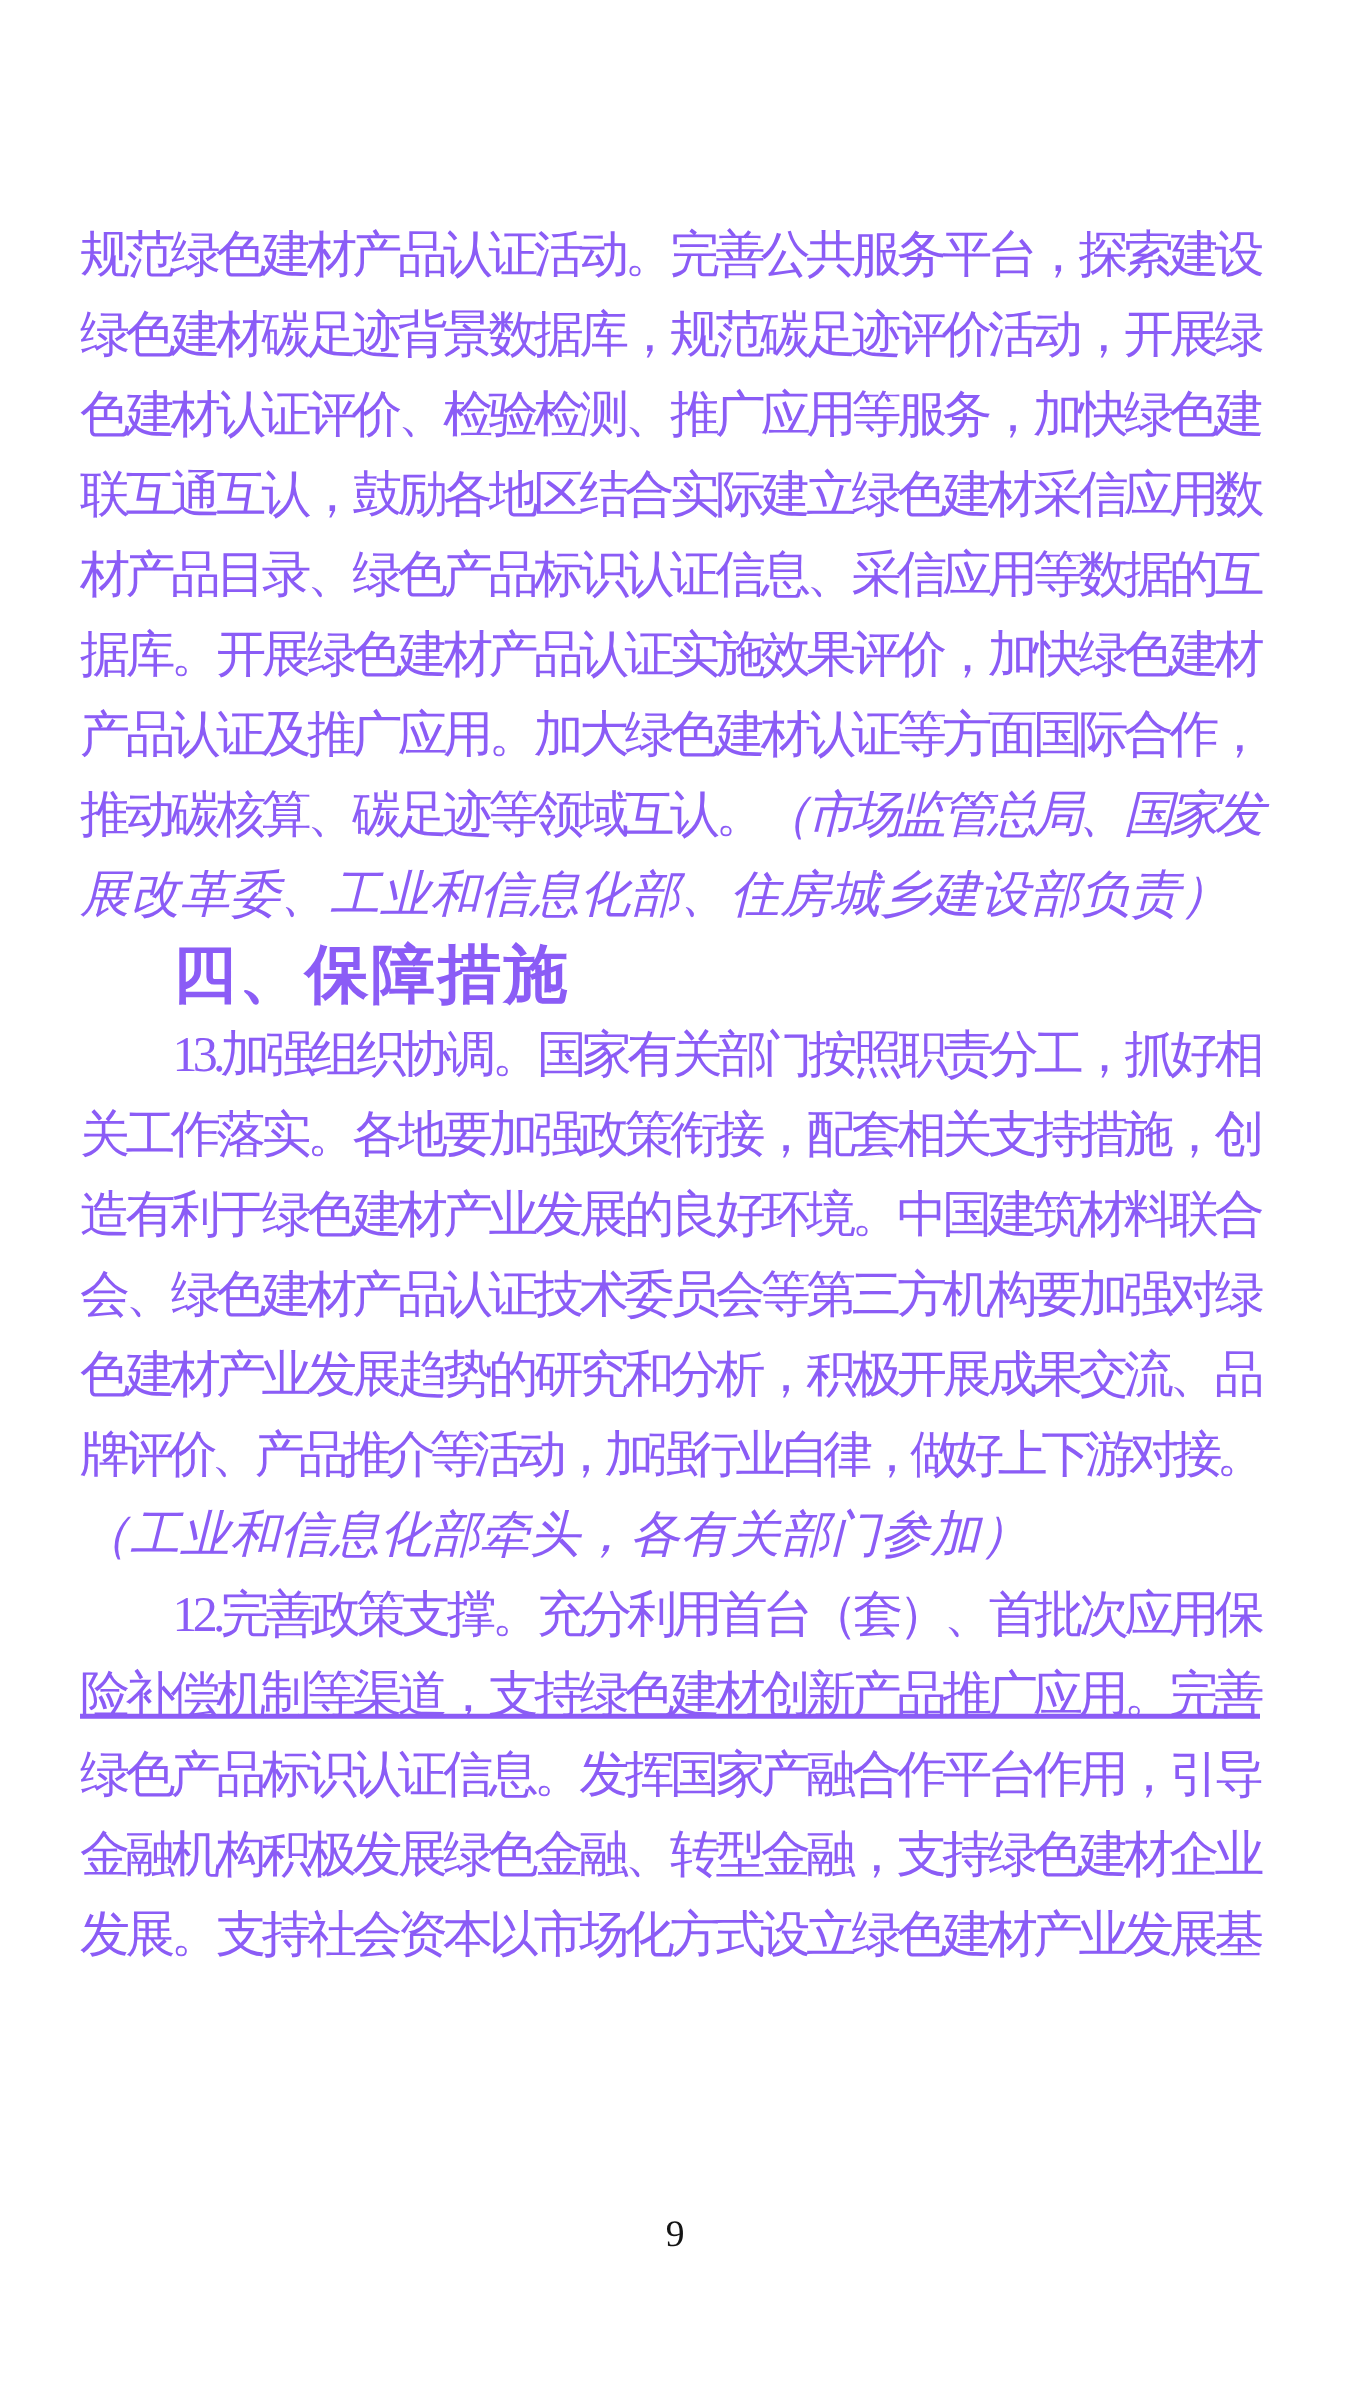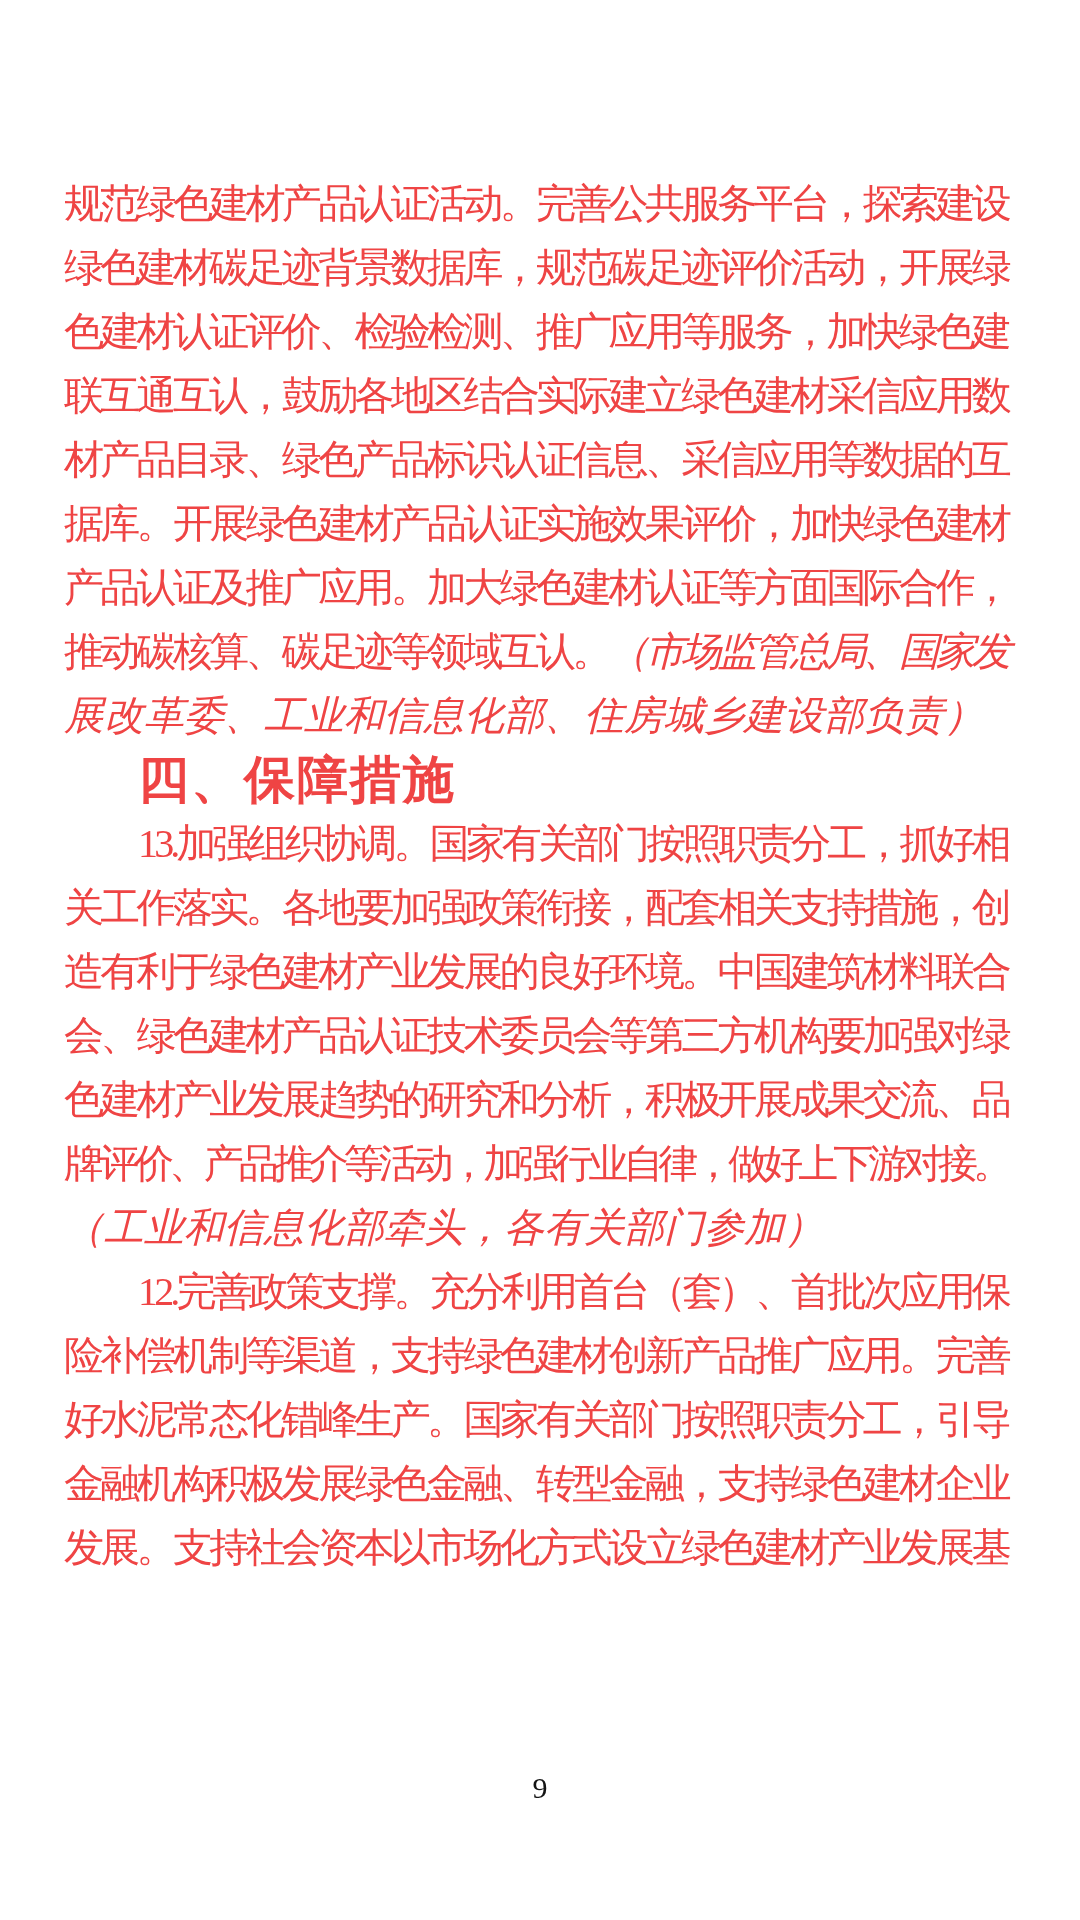--- a/index.html
+++ b/index.html
@@ -21,21 +21,21 @@
     position: absolute;
     left: 64px;
     top: 172px;
     width: 944px;
   }
   .line {
     height: 64px;
     line-height: 64px;
     font-size: 40px;
     white-space: nowrap;
-    color: #ef4444;
+    color: #8b5cf6;
     font-family: "Liberation Serif", "DejaVu Serif", serif;
   }
   .line.ind { padding-left: 74px; }
   .seg-body {
     font-family: "Liberation Serif", "DejaVu Serif", serif;
     font-style: normal;
     font-weight: normal;
   }
   .seg-kai {
     font-family: "Liberation Serif", "DejaVu Serif", serif;
@@ -76,19 +76,19 @@
       <div class="line l"><span class="seg-wrap"><span class="seg-kai">展改革委、工业和信息化部、住房城乡建设部负责）</span></span></div>
       <div class="line l ind"><span class="seg-wrap"><span class="seg-heading">四、保障措施</span></span></div>
       <div class="line j ind" style="letter-spacing: -3.84615px;"><span class="seg-wrap"><span class="seg-body">13.加强组织协调。国家有关部门按照职责分工，抓好相</span></span></div>
       <div class="line j" style="letter-spacing: -3.69231px;"><span class="seg-wrap"><span class="seg-body">关工作落实。各地要加强政策衔接，配套相关支持措施，创</span></span></div>
       <div class="line j" style="letter-spacing: -3.69231px;"><span class="seg-wrap"><span class="seg-body">造有利于绿色建材产业发展的良好环境。中国建筑材料联合</span></span></div>
       <div class="line j" style="letter-spacing: -3.69231px;"><span class="seg-wrap"><span class="seg-body">会、绿色建材产品认证技术委员会等第三方机构要加强对绿</span></span></div>
       <div class="line j" style="letter-spacing: -3.69231px;"><span class="seg-wrap"><span class="seg-body">色建材产业发展趋势的研究和分析，积极开展成果交流、品</span></span></div>
       <div class="line j" style="letter-spacing: -5.03704px;"><span class="seg-wrap"><span class="seg-body">牌评价、产品推介等活动，加强行业自律，做好上下游对接。</span></span></div>
       <div class="line l"><span class="seg-wrap"><span class="seg-kai">（工业和信息化部牵头，各有关部门参加）</span></span></div>
       <div class="line j ind" style="letter-spacing: -3.84615px;"><span class="seg-wrap"><span class="seg-body">12.完善政策支撑。充分利用首台（套）、首批次应用保</span></span></div>
-      <div class="line j" style="letter-spacing: -3.69231px;"><span class="seg-wrap"><span class="seg-body">险补偿机制等渠道，支持绿色建材创新产品推广应用。完善</span></span></div>
-      <div class="line j" style="letter-spacing: -3.69231px;"><span class="seg-wrap"><span class="seg-body">好水泥常态化错峰生产。国家有关部门按照职责分工，引导</span></span></div>
+      <div class="line j" style="letter-spacing: -3.69231px; text-decoration: underline;"><span class="seg-wrap"><span class="seg-body">险补偿机制等渠道，支持绿色建材创新产品推广应用。完善</span></span></div>
+      <div class="line j" style="letter-spacing: -3.69231px;"><span class="seg-wrap"><span class="seg-body">绿色产品标识认证信息。发挥国家产融合作平台作用，引导</span></span></div>
       <div class="line j" style="letter-spacing: -3.69231px;"><span class="seg-wrap"><span class="seg-body">金融机构积极发展绿色金融、转型金融，支持绿色建材企业</span></span></div>
       <div class="line j" style="letter-spacing: -3.69231px;"><span class="seg-wrap"><span class="seg-body">发展。支持社会资本以市场化方式设立绿色建材产业发展基</span></span></div>
     </div>
   <div class="pageno">9</div>
 </div>
 
 </body></html>

